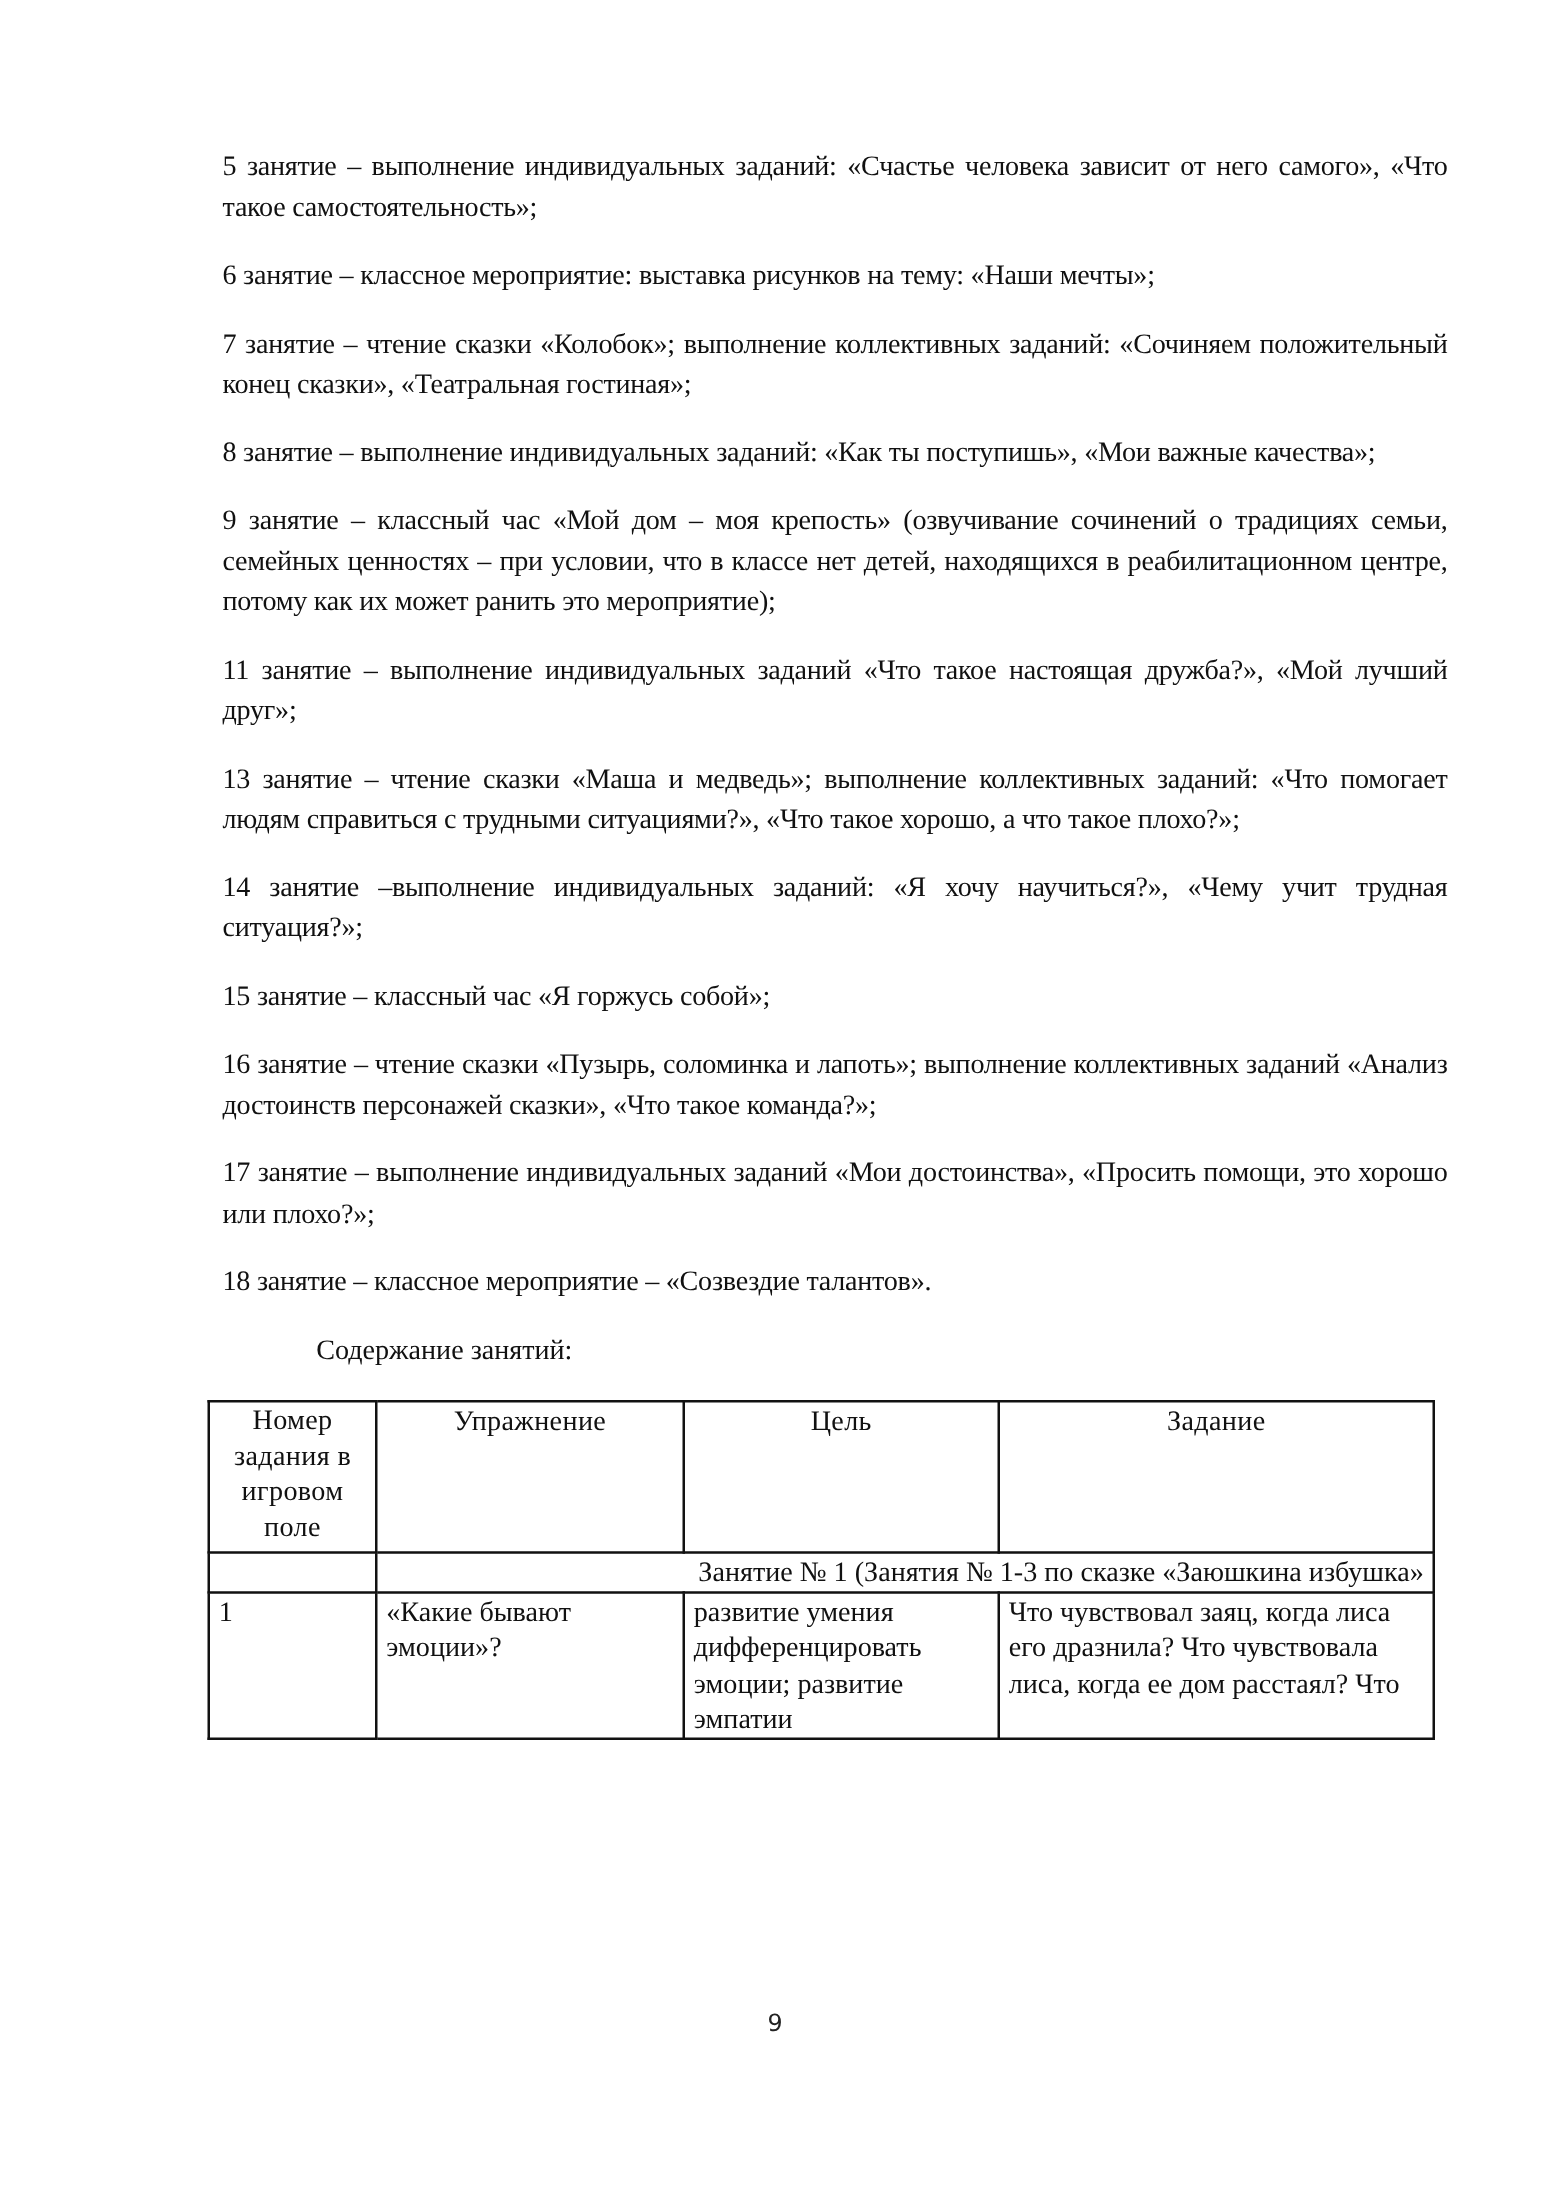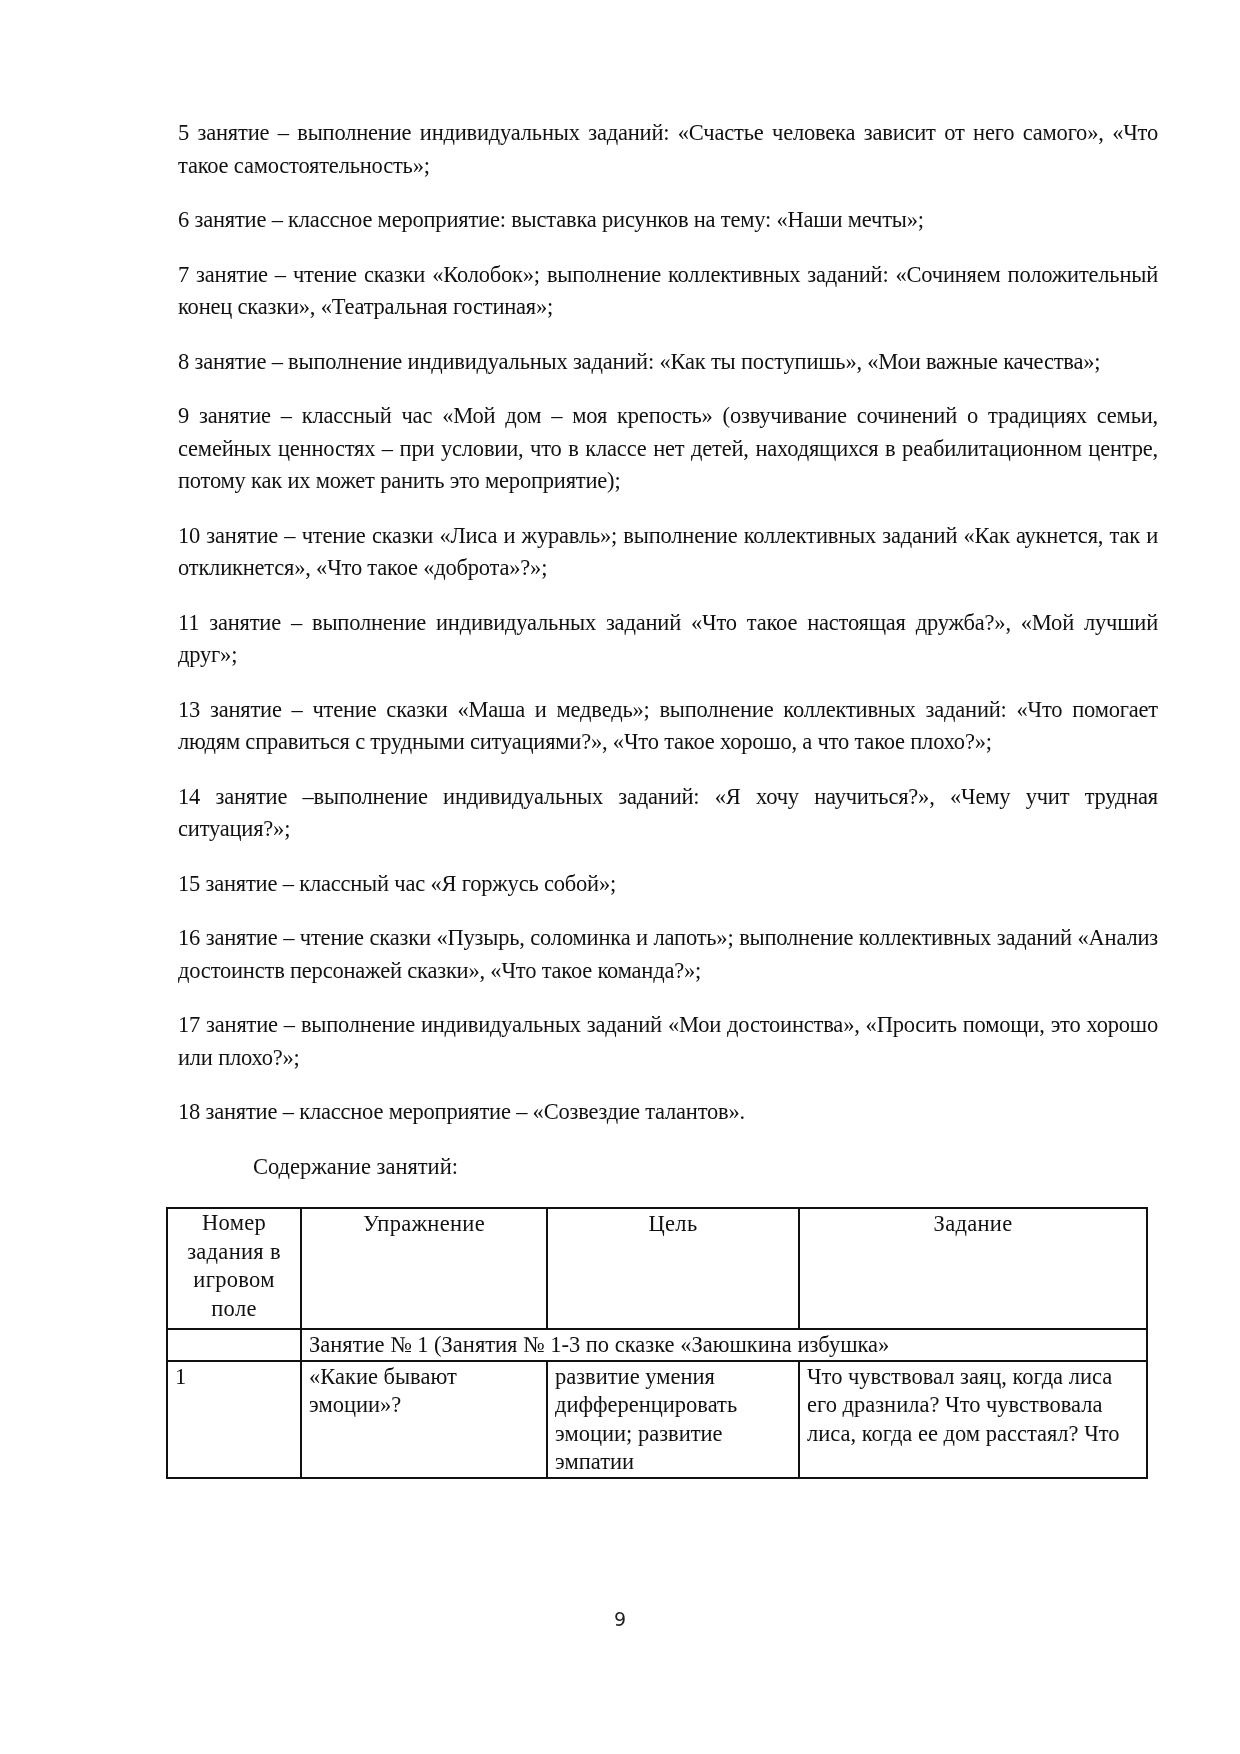--- a/index.html
+++ b/index.html
@@ -45,42 +45,41 @@
     table.lessons th {
       font-weight: normal;
       text-align: center;
       height: 118px;
       letter-spacing: 0.3px;
       margin-top: 48px;
     }
     table.lessons th.col1 { width: 124px; padding: 0 4px; }
     table.lessons th.col2 { width: 230px; border-radius: 32px; }
     table.lessons th.col3 { width: 236px; border-radius: 30px; }
-    .section-cell { text-align: left; font-size: 22.5px; }
+    .section-cell { text-align: right; font-size: 22.5px; }
     .page-number {
       position: absolute;
       left: 0;
       width: 1240px;
       top: 1608px;
       text-align: center;
       font-family: "DejaVu Sans", "Liberation Sans", sans-serif;
       font-size: 19px;
       color: #222222;
     }
   </style>
 </head>
 <body>
 
 <div class="page">
   <p class="para">5 занятие – выполнение индивидуальных заданий: «Счастье человека зависит от него самого», «Что такое самостоятельность»;</p>
   <p class="para">6 занятие – классное мероприятие: выставка рисунков на тему: «Наши мечты»;</p>
   <p class="para">7 занятие – чтение сказки «Колобок»; выполнение коллективных заданий: «Сочиняем положительный конец сказки», «Театральная гостиная»;</p>
   <p class="para">8 занятие – выполнение индивидуальных заданий: «Как ты поступишь», «Мои важные качества»;</p>
   <p class="para">9 занятие – классный час «Мой дом – моя крепость» (озвучивание сочинений о традициях семьи, семейных ценностях – при условии, что в классе нет детей, находящихся в реабилитационном центре, потому как их может ранить это мероприятие);</p>
-  <p class="para">10 занятие – чтение сказки «Лиса и журавль»; выполнение коллективных заданий «Как аукнется, так и откликнется», «Что такое «доброта»?»;</p>
   <p class="para">11 занятие – выполнение индивидуальных заданий «Что такое настоящая дружба?», «Мой лучший друг»;</p>
   <p class="para">13 занятие – чтение сказки «Маша и медведь»; выполнение коллективных заданий: «Что помогает людям справиться с трудными ситуациями?», «Что такое хорошо, а что такое плохо?»;</p>
   <p class="para">14 занятие –выполнение индивидуальных заданий: «Я хочу научиться?», «Чему учит трудная ситуация?»;</p>
   <p class="para">15 занятие – классный час «Я горжусь собой»;</p>
   <p class="para">16 занятие – чтение сказки «Пузырь, соломинка и лапоть»; выполнение коллективных заданий «Анализ достоинств персонажей сказки», «Что такое команда?»;</p>
   <p class="para">17 занятие – выполнение индивидуальных заданий «Мои достоинства», «Просить помощи, это хорошо или плохо?»;</p>
   <p class="para">18 занятие – классное мероприятие – «Созвездие талантов».</p>
 
   <p class="subheading">Содержание занятий:</p>
 

